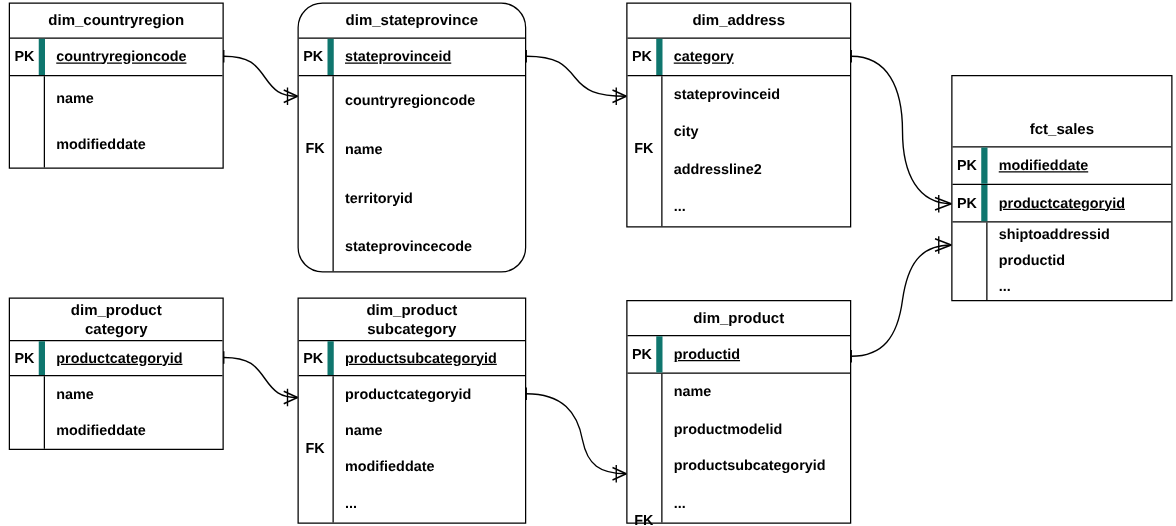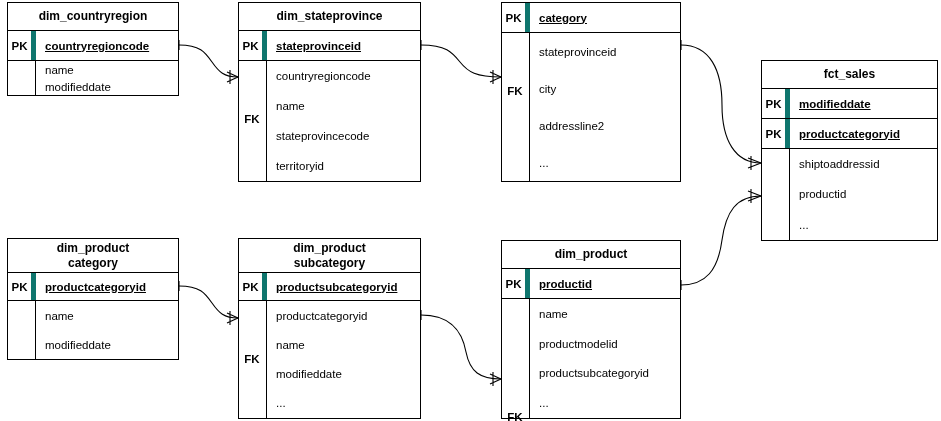--- a/index.html
+++ b/index.html
@@ -62,20 +62,21 @@
   }
   .er-attr {
     box-sizing: border-box;
     display: flex;
     align-items: center;
     padding-left: 9px;
     font-size: 11.5px;
     color: #000000;
     flex: 1 1 auto;
     white-space: nowrap;
+    font-weight: bold;
   }
   .er-attr.pk-attr {
     font-weight: bold;
     text-decoration: underline;
   }
   
   .er-body {
     display: flex;
     flex: 1 1 auto;
   }
@@ -115,74 +116,75 @@
     fill: none;
     stroke: #000000;
     stroke-width: 1.1;
   }
 </style>
 </head>
 <body>
 
 <div id="canvas">
 
-  <div class="er-table" style="left:7px; top:2px; width:172px; height:94px;">
+  <div class="er-table" style="left:7px; top:2px; width:172px; height:133px;">
     <div class="er-title" style="height:28px;">dim_countryregion</div>
     <div class="er-row sep-bottom" style="height:30px;">
       <div class="er-key" style="width:28px;">PK</div>
       <div class="er-attr pk-attr">countryregioncode</div>
     </div>
     <div class="er-body">
       <div class="er-body-key" style="width:28px;"></div>
       <div class="er-body-attrs">
         <div class="er-attr">name</div>
         <div class="er-attr">modifieddate</div>
       </div>
     </div>
   </div>
 
-  <div class="er-table" style="left:238px; top:2px; width:183px; height:180px;">
+  <div class="er-table" style="left:238px; top:2px; width:183px; height:216px;border-radius:20px;">
     <div class="er-title" style="height:28px;">dim_stateprovince</div>
     <div class="er-row sep-bottom" style="height:30px;">
       <div class="er-key" style="width:28px;">PK</div>
       <div class="er-attr pk-attr">stateprovinceid</div>
     </div>
     <div class="er-body">
       <div class="er-body-key" style="width:28px;">
         <span class="fk-tag" style="top:8px;">FK</span>
       </div>
       <div class="er-body-attrs">
         <div class="er-attr">countryregioncode</div>
         <div class="er-attr">name</div>
+        <div class="er-attr">territoryid</div>
         <div class="er-attr">stateprovincecode</div>
-        <div class="er-attr">territoryid</div>
       </div>
     </div>
   </div>
 
   <div class="er-table" style="left:501px; top:2px; width:180px; height:180px;">
+    <div class="er-title" style="height:28px;">dim_address</div>
     <div class="er-row sep-bottom" style="height:30px;">
       <div class="er-key" style="width:28px;">PK</div>
       <div class="er-attr pk-attr">category</div>
     </div>
     <div class="er-body">
       <div class="er-body-key" style="width:28px;">
         <span class="fk-tag" style="top:8px;">FK</span>
       </div>
       <div class="er-body-attrs">
         <div class="er-attr">stateprovinceid</div>
         <div class="er-attr">city</div>
         <div class="er-attr">addressline2</div>
         <div class="er-attr">...</div>
       </div>
     </div>
   </div>
 
   <div class="er-table" style="left:761px; top:60px; width:177px; height:181px;">
-    <div class="er-title" style="height:28px;">fct_sales</div>
+    <div class="er-title" style="height:28px;margin-top:29px;">fct_sales</div>
     <div class="er-row sep-bottom" style="height:30px;">
       <div class="er-key" style="width:28px;">PK</div>
       <div class="er-attr pk-attr">modifieddate</div>
     </div>
     <div class="er-row sep-bottom" style="height:30px;">
       <div class="er-key" style="width:28px;">PK</div>
       <div class="er-attr pk-attr">productcategoryid</div>
     </div>
     <div class="er-body">
       <div class="er-body-key" style="width:28px;"></div>

